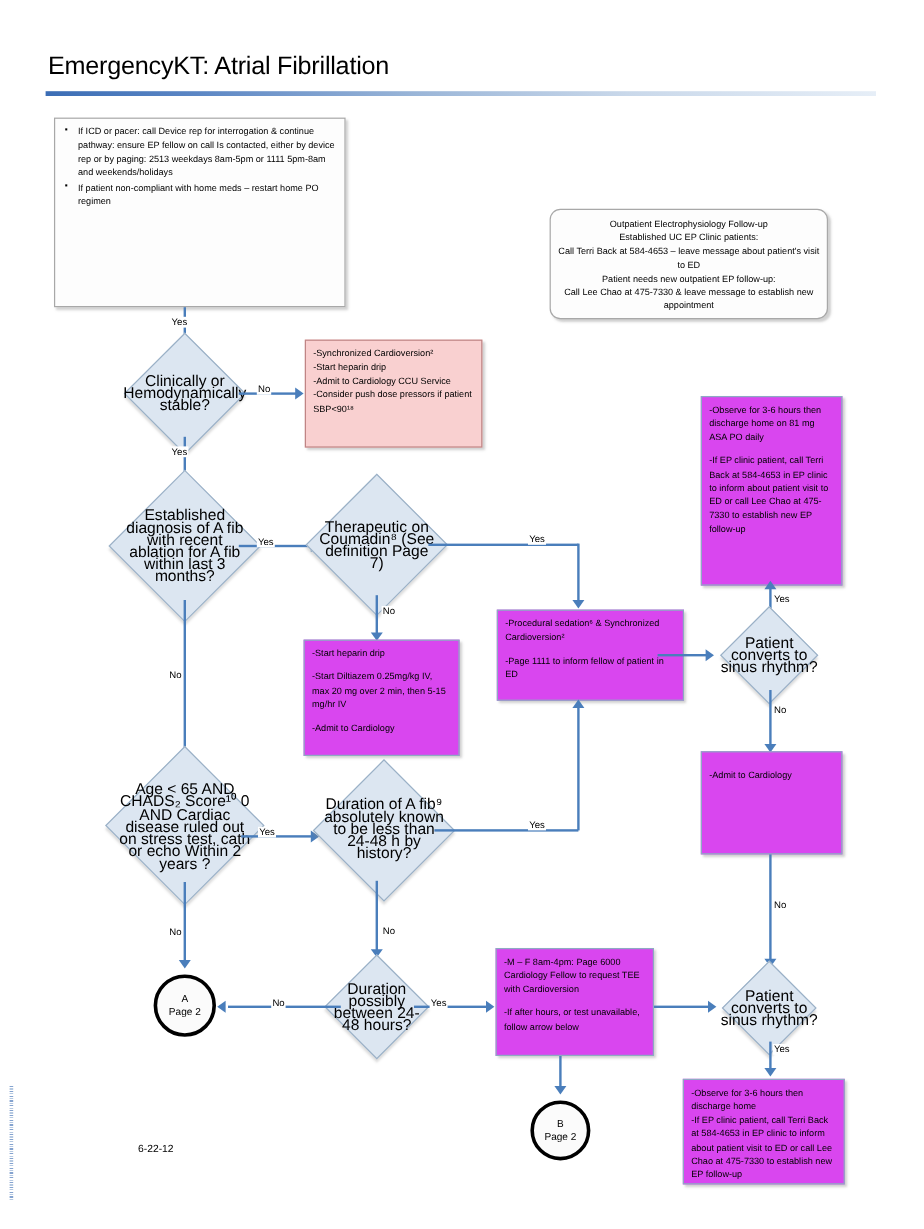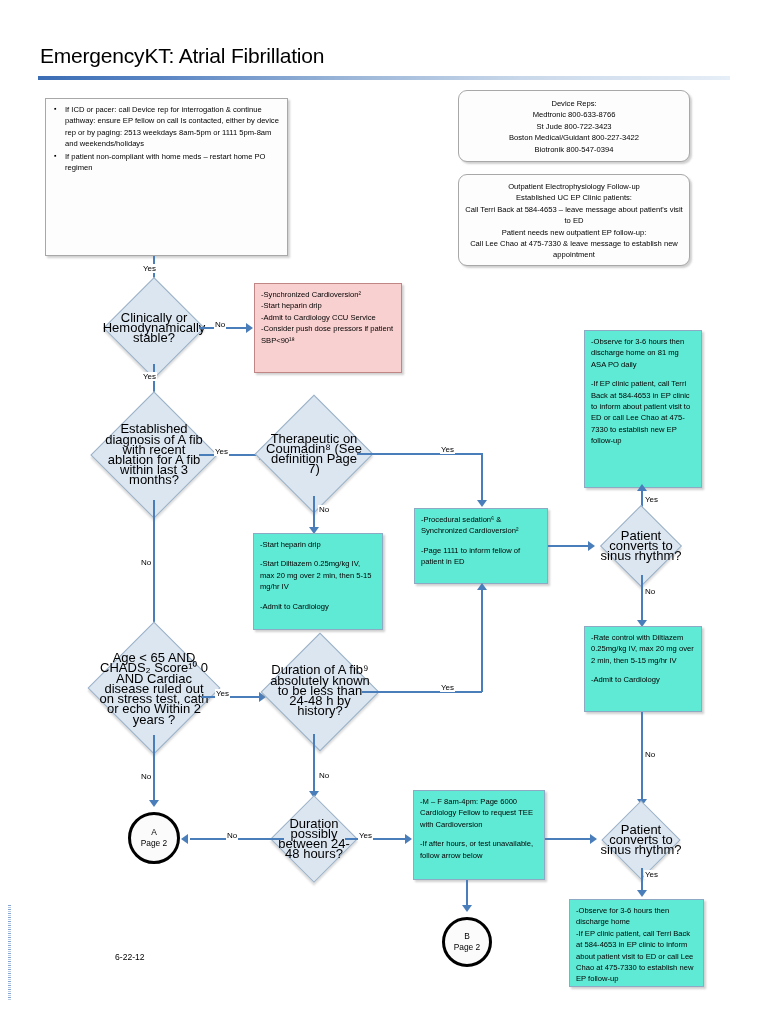--- a/index.html
+++ b/index.html
@@ -23,21 +23,21 @@
 
   
   .box{
     position:absolute;box-sizing:border-box;
     border:1px solid #9a9a9a;
     background:#fff;
     font-size:7.6px;line-height:11.4px;
     padding:5px 6px;
     box-shadow:2px 2px 2px rgba(120,120,120,.35);
   }
-  .box.blue{background:#5eead4;border-color:#8ea9c4;}
+  .box.blue{background:#d946ef;border-color:#8ea9c4;}
   .box.red{background:#f9d0d0;border-color:#c08585;}
   .box.white{background:#fdfdfd;border-color:#a8a8a8;}
   .box.round{border-radius:9px;}
   .box.ctr{text-align:center;}
 
   .diamond{
     position:absolute;box-sizing:border-box;
     background:#dce6f1;
     border:1px solid #9ab0c6;
     transform:rotate(45deg);
@@ -92,27 +92,20 @@
   <div class="title">EmergencyKT:  Atrial Fibrillation</div>
   <div class="title-rule"></div>
 
   <div class="box white" style="left:45px;top:98px;width:243px;height:158px;">
     <ul class="bul">
       <li>If ICD or pacer: call Device rep for interrogation &amp; continue pathway: ensure EP fellow on call Is contacted, either by device rep or by paging: 2513 weekdays 8am-5pm or 1111 5pm-8am and weekends/holidays</li>
       <li>If patient non-compliant with home meds – restart home PO regimen</li>
     </ul>
   </div>
 
-  <div class="box white round ctr" style="left:458px;top:90px;width:232px;height:72px;padding-top:7px;">
-    <span class="ln-item">Device Reps:</span>
-    <span class="ln-item">Medtronic 800-633-8766</span>
-    <span class="ln-item">St Jude 800-722-3423</span>
-    <span class="ln-item">Boston Medical/Guidant  800-227-3422</span>
-    <span class="ln-item">Biotronik 800-547-0394</span>
-  </div>
 
   <div class="box white round ctr" style="left:458px;top:174px;width:232px;height:92px;padding-top:6px;">
     <span class="ln-item">Outpatient Electrophysiology Follow-up</span>
     <span class="ln-item">Established UC EP Clinic patients:</span>
     <span class="ln-item">Call Terri Back at 584-4653 – leave message about patient's visit to ED</span>
     <span class="ln-item">Patient needs new outpatient EP follow-up:</span>
     <span class="ln-item">Call Lee Chao at 475-7330 &amp; leave message to establish new appointment</span>
   </div>
 
   <div class="ln lnv" style="left:153px;top:256px;height:36px;"></div>
@@ -157,21 +150,21 @@
   <div class="elab" style="left:318px;top:505px;">No</div>
 
   <div class="box blue" style="left:253px;top:533px;width:130px;height:97px;">
     <span class="ln-item">-Start heparin drip</span>
     <span class="gap"></span>
     <span class="ln-item">-Start Diltiazem 0.25mg/kg IV, max 20 mg over 2 min, then 5-15 mg/hr IV</span>
     <span class="gap"></span>
     <span class="ln-item">-Admit to Cardiology</span>
   </div>
 
-  <div class="box blue" style="left:414px;top:508px;width:134px;height:76px;">
+  <div class="box blue" style="left:414px;top:508px;width:156px;height:76px;">
     <span class="ln-item">-Procedural sedation⁶ &amp; Synchronized Cardioversion²</span>
     <span class="gap"></span>
     <span class="ln-item">-Page 1111 to inform fellow of patient in ED</span>
   </div>
 
   <div class="ln lnh" style="left:548px;top:545px;width:42px;"></div>
   <div class="arw arw-r" style="left:588px;top:541px;"></div>
 
   <div class="box blue" style="left:584px;top:330px;width:118px;height:158px;">
     <span class="ln-item">-Observe for 3-6 hours then discharge home on 81 mg ASA PO daily</span>
@@ -184,21 +177,20 @@
   <div class="elab" style="left:644px;top:495px;">Yes</div>
 
   <div class="diamond" style="left:612px;top:517px;width:58px;height:58px;"></div>
   <div class="diamond-label" style="left:597px;top:522px;width:88px;height:48px;">Patient converts to sinus rhythm?</div>
 
   <div class="ln lnv" style="left:641px;top:575px;height:48px;"></div>
   <div class="arw arw-d" style="left:637px;top:620px;"></div>
   <div class="elab" style="left:644px;top:587px;">No</div>
 
   <div class="box blue" style="left:584px;top:626px;width:118px;height:86px;">
-    <span class="ln-item">-Rate control with Diltiazem 0.25mg/kg IV, max 20 mg over 2 min, then 5-15 mg/hr IV</span>
     <span class="gap"></span>
     <span class="ln-item">-Admit to Cardiology</span>
   </div>
 
   <div class="ln lnv" style="left:153px;top:500px;height:138px;"></div>
   <div class="arw arw-d" style="left:149px;top:635px;"></div>
   <div class="elab" style="left:140px;top:558px;">No</div>
 
   <div class="diamond" style="left:107px;top:641px;width:94px;height:94px;"></div>
   <div class="diamond-label" style="left:96px;top:645px;width:116px;height:88px;">Age &lt; 65 AND CHADS₂ Score¹⁰ 0 AND Cardiac disease ruled out on stress test, cath or echo Within 2 years ?</div>

